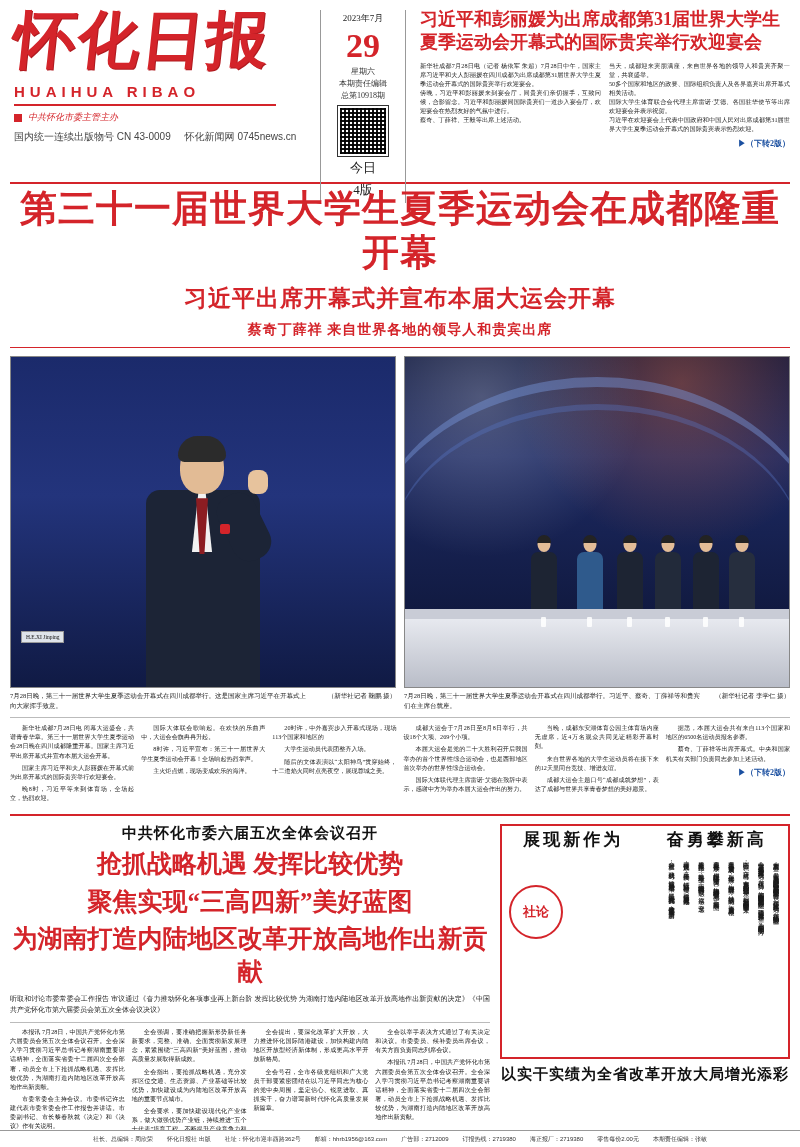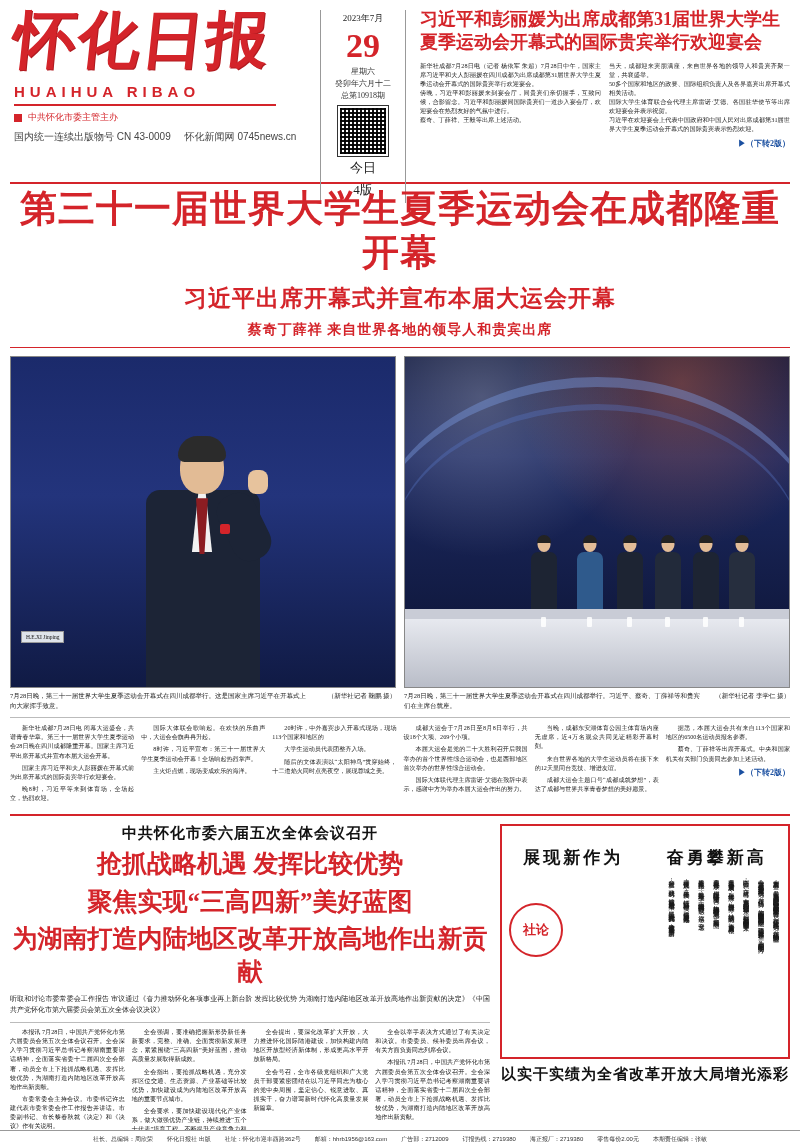--- a/index.html
+++ b/index.html
@@ -24,20 +24,21 @@
     text-shadow:1px 1px 0 #b01b20;
   }
   .logo-pinyin{
     margin-top:10px;color:#d4242a;font-size:15px;letter-spacing:5px;
     font-family:"Liberation Sans", sans-serif;font-weight:bold;
   }
   .logo-rule{height:2px;background:#d4242a;margin-top:4px;width:262px;}
   .logo-sub{
     margin-top:5px;font-size:9px;color:#333;display:flex;align-items:center;gap:6px;
     font-family:"Liberation Sans", sans-serif;
+    font-style:italic;
   }
   .logo-sub .red{color:#d4242a;}
   .dot-sq{width:8px;height:8px;background:#d4242a;display:inline-block;}
   .logo-sub2{margin-top:6px;font-size:10px;color:#444;font-family:"Liberation Sans", sans-serif;}
 
   .date-block{
     width:86px;flex:0 0 86px;border-left:1px solid #999;border-right:1px solid #999;
     margin:2px 6px 0 6px;text-align:center;padding:2px 2px 4px 2px;box-sizing:border-box;
   }
   .date-line{font-size:9px;color:#222;}
@@ -117,21 +118,21 @@
   .lower-right{flex:1;}
 
   .ll-kicker{text-align:center;font-size:15px;font-weight:bold;color:#111;letter-spacing:1px;}
   .ll-h1{text-align:center;color:#d4242a;font-size:25px;font-weight:bold;line-height:1.3;margin-top:5px;}
   .ll-h2{text-align:center;color:#111;font-size:13px;font-weight:bold;margin-top:6px;}
   .ll-sum{font-size:7px;line-height:1.55;color:#222;margin-top:6px;text-align:justify;}
   .ll-cols{display:flex;gap:7px;margin-top:6px;border-top:1px solid #bbb;padding-top:5px;}
   .ll-cols .col{flex:1;font-size:6.1px;line-height:1.5;text-align:justify;}
   .ll-cols .col p{margin:0 0 3px 0;text-indent:12px;}
 
-  .edit-box{border:2px solid #d4242a;padding:20px 7px;box-sizing:border-box;height:235px;}
+  .edit-box{border:2px solid #d4242a;padding:2px 7px;box-sizing:border-box;height:235px;}
   .edit-title{text-align:center;color:#111;font-weight:bold;font-size:17px;letter-spacing:3px;}
   .edit-inner{display:flex;gap:6px;margin-top:6px;height:252px;}
   .edit-stamp{
     flex:0 0 54px;display:flex;align-items:flex-start;justify-content:flex-end;padding-top:28px;
   }
   .stamp{
     width:50px;height:50px;border:2px solid #d4242a;border-radius:50%;color:#d4242a;
     display:flex;align-items:center;justify-content:center;font-weight:bold;font-size:13px;
     line-height:1.05;text-align:center;letter-spacing:0;
   }
@@ -170,21 +171,21 @@
         <span>国内统一连续出版物号 CN  43-0009</span>
         &nbsp;&nbsp;&nbsp;
         <span>怀化新闻网 0745news.cn</span>
       </div>
     </div>
 
     <div class="date-block">
       <div class="date-line">2023年7月</div>
       <div class="date-big">29</div>
       <div class="date-small">星期六</div>
-      <div class="date-small">癸卯年六月十二</div>
+      <div class="date-small">本期责任编辑</div>
       <div class="date-small">总第10918期</div>
       <div class="qr"></div>
       <div class="pages">今日</div>
       <div class="pages">4版</div>
     </div>
 
     <div class="lead-block">
       <div class="lead-head">习近平和彭丽媛为出席成都第31届世界大学生夏季运动会开幕式的国际贵宾举行欢迎宴会</div>
       <div class="lead-cols">
         <div class="c">

